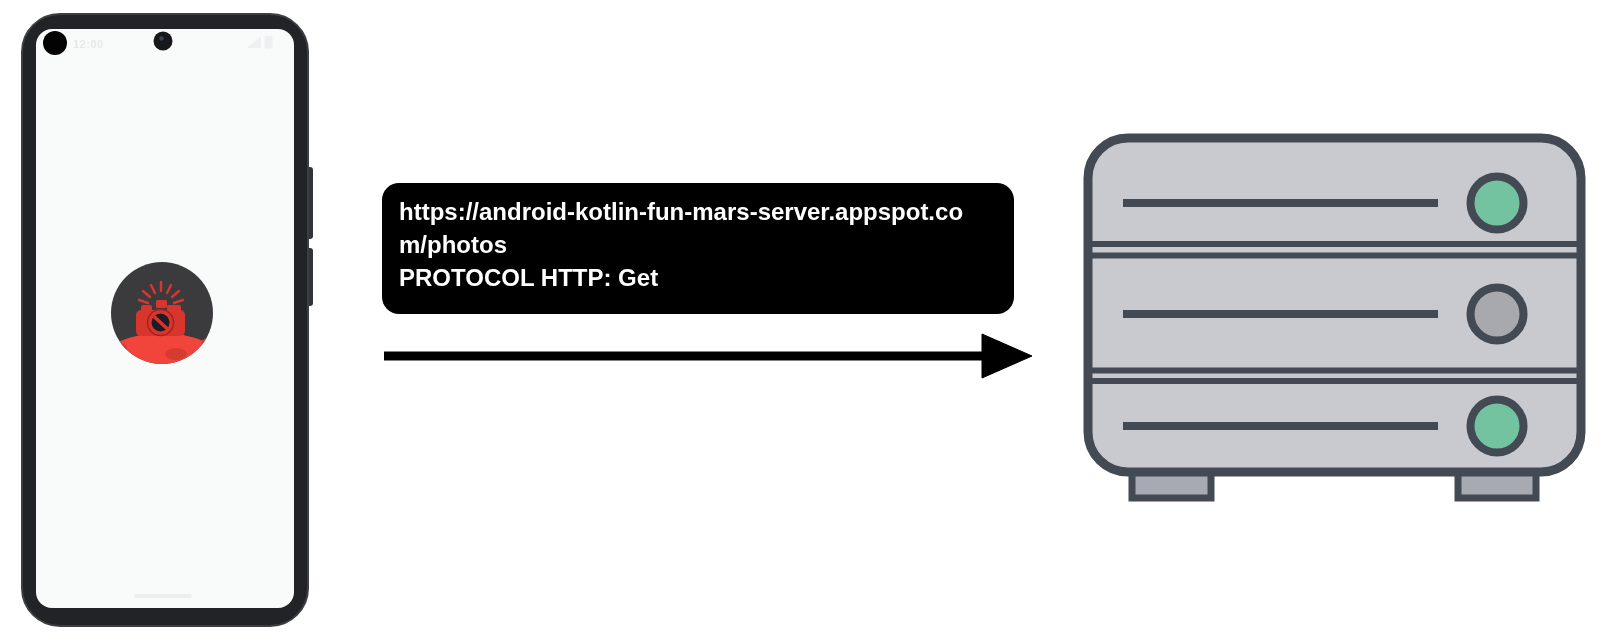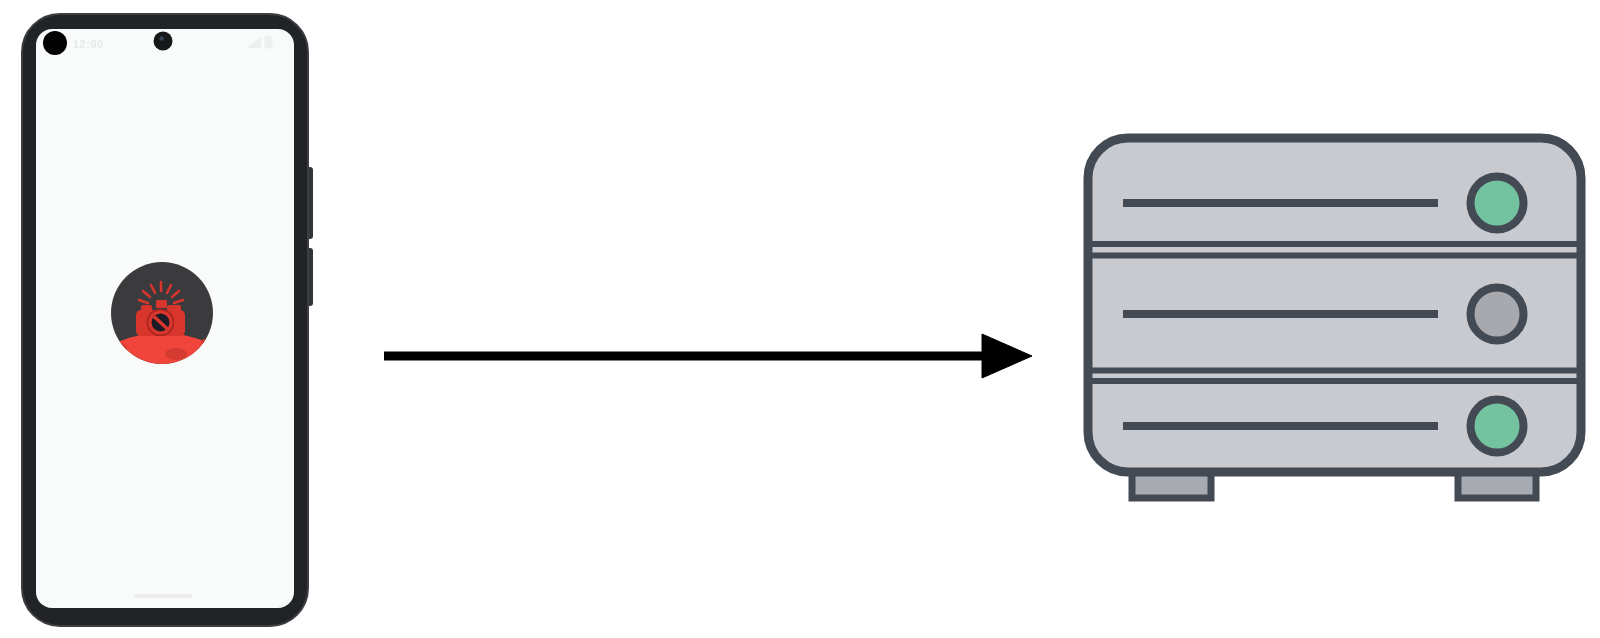--- a/index.html
+++ b/index.html
@@ -94,20 +94,24 @@
         <rect x="136" y="310" width="49" height="26" rx="5" class="cam-fill"></rect>
         <circle cx="160.5" cy="322.5" r="13" class="cam-fill" stroke="#a3241f" stroke-width="1.5"></circle>
         <circle cx="160.5" cy="322.5" r="9" fill="#1c1c27"></circle>
         <line x1="154" y1="316.5" x2="167.5" y2="329" class="cam-stroke" stroke-width="3.5"></line>
       </g>
     </g>
 
     <rect x="134" y="594" width="58" height="4" rx="2" fill="#ededef"></rect>
   </svg>
 
+  <div class="request-box">
+    <div class="request-url">https://android-kotlin-fun-mars-server.appspot.com/photos</div>
+    <div class="request-protocol">PROTOCOL HTTP: Get</div>
+  </div>
 
   <svg class="arrow-svg" width="680" height="64" viewBox="0 0 680 64">
     <line x1="14" y1="32" x2="614" y2="32" class="arrow-shape" stroke-width="9"></line>
     <polygon points="612,10 662,32 612,54" class="arrow-shape"></polygon>
   </svg>
 
   <svg class="server-svg" width="540" height="420" viewBox="0 0 540 420">
 
     <rect x="72" y="352" width="79" height="46" class="srv-foot"></rect>
     <rect x="398" y="352" width="78" height="46" class="srv-foot"></rect>

